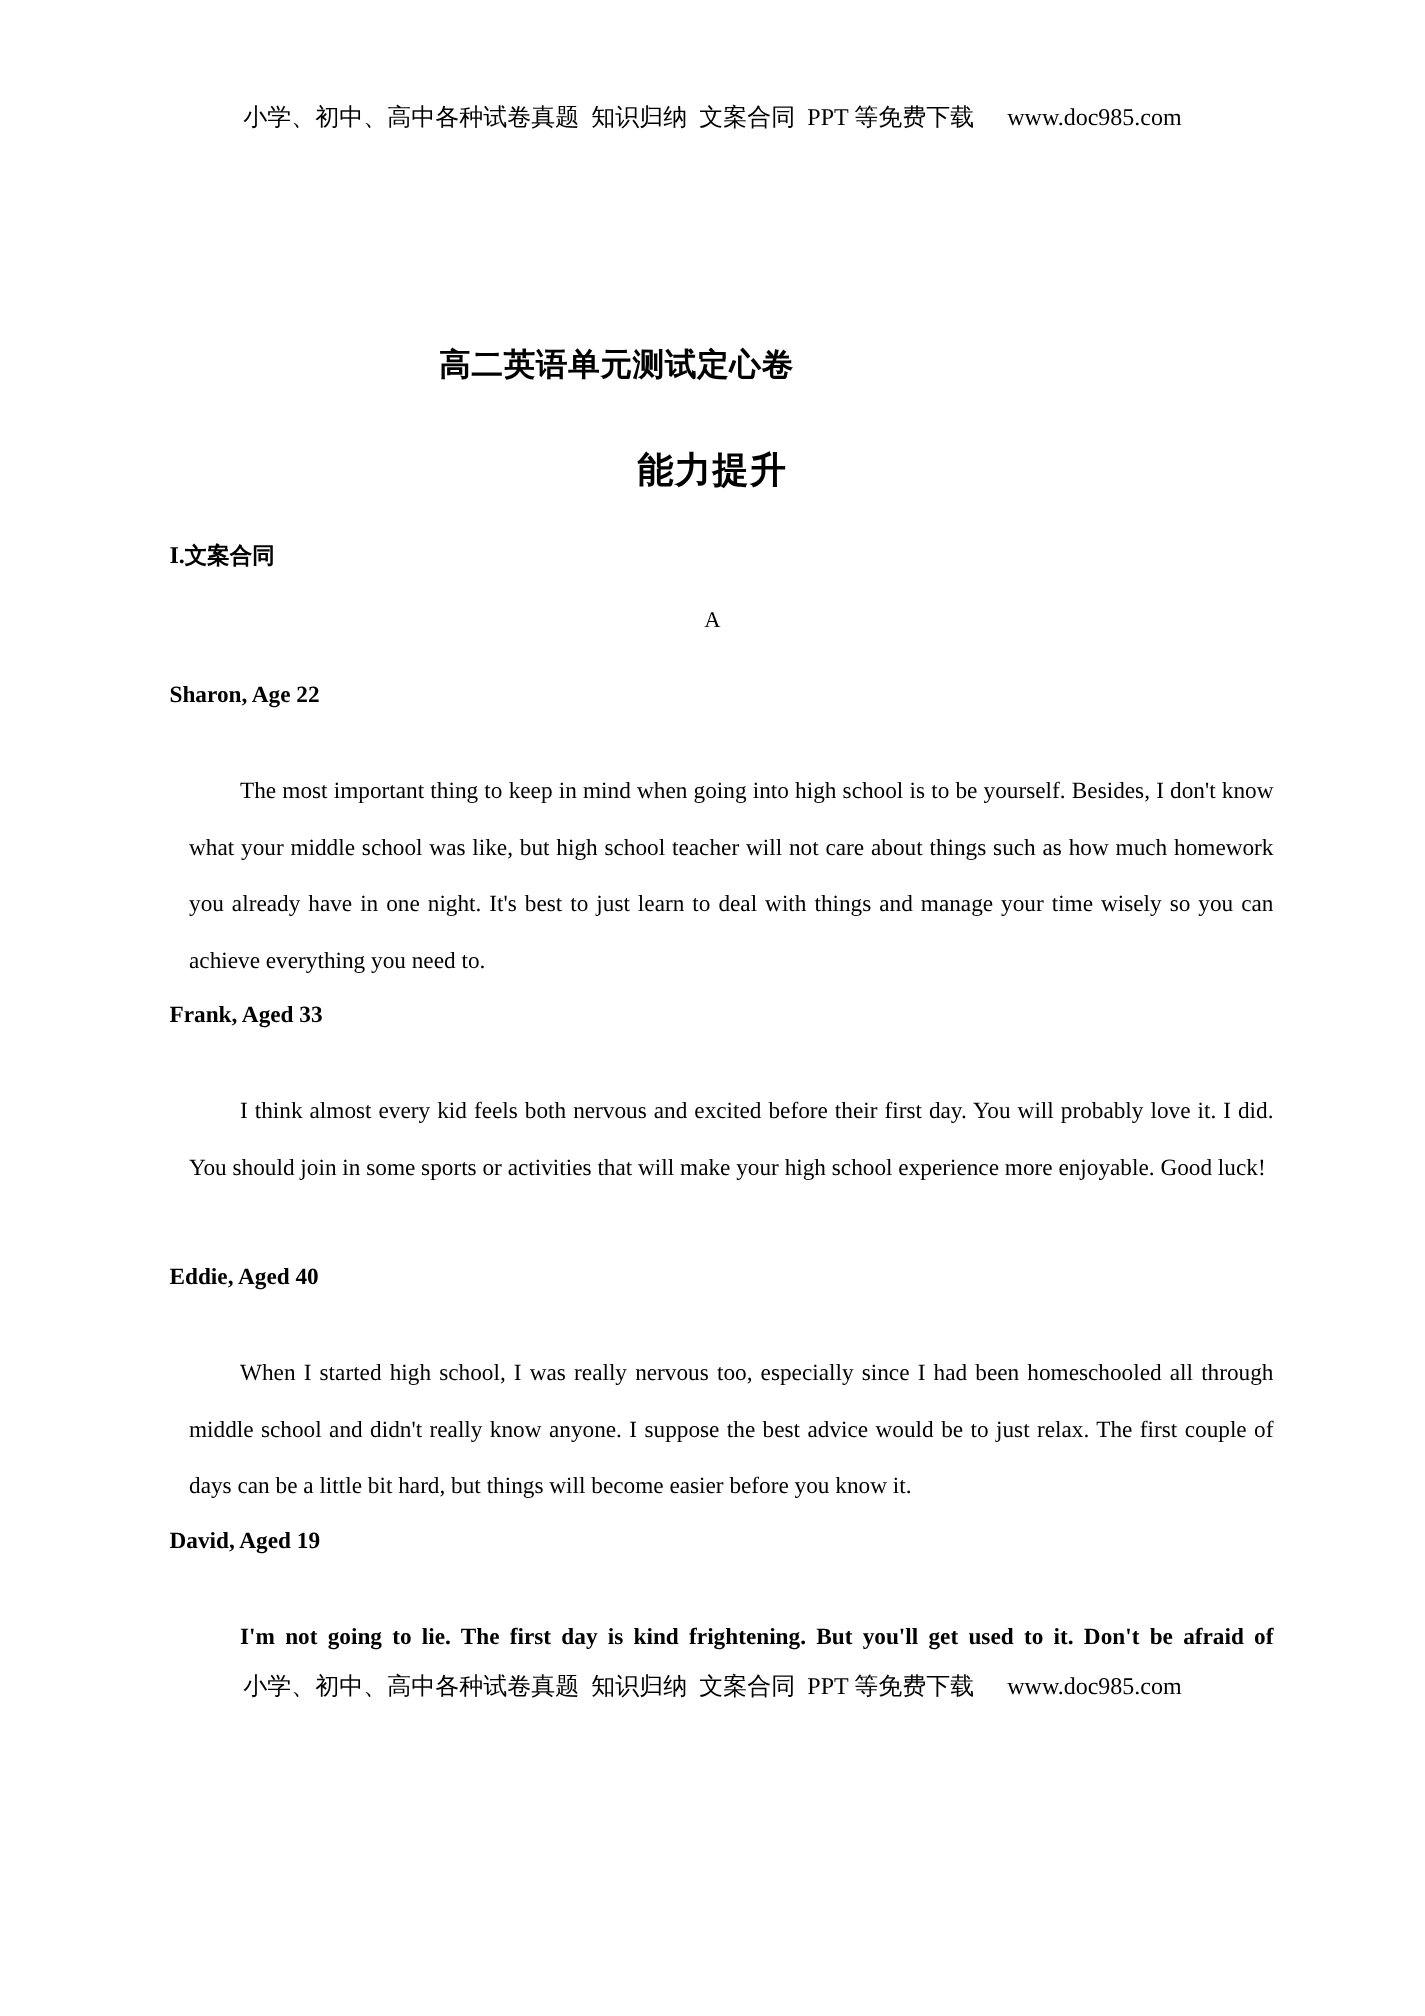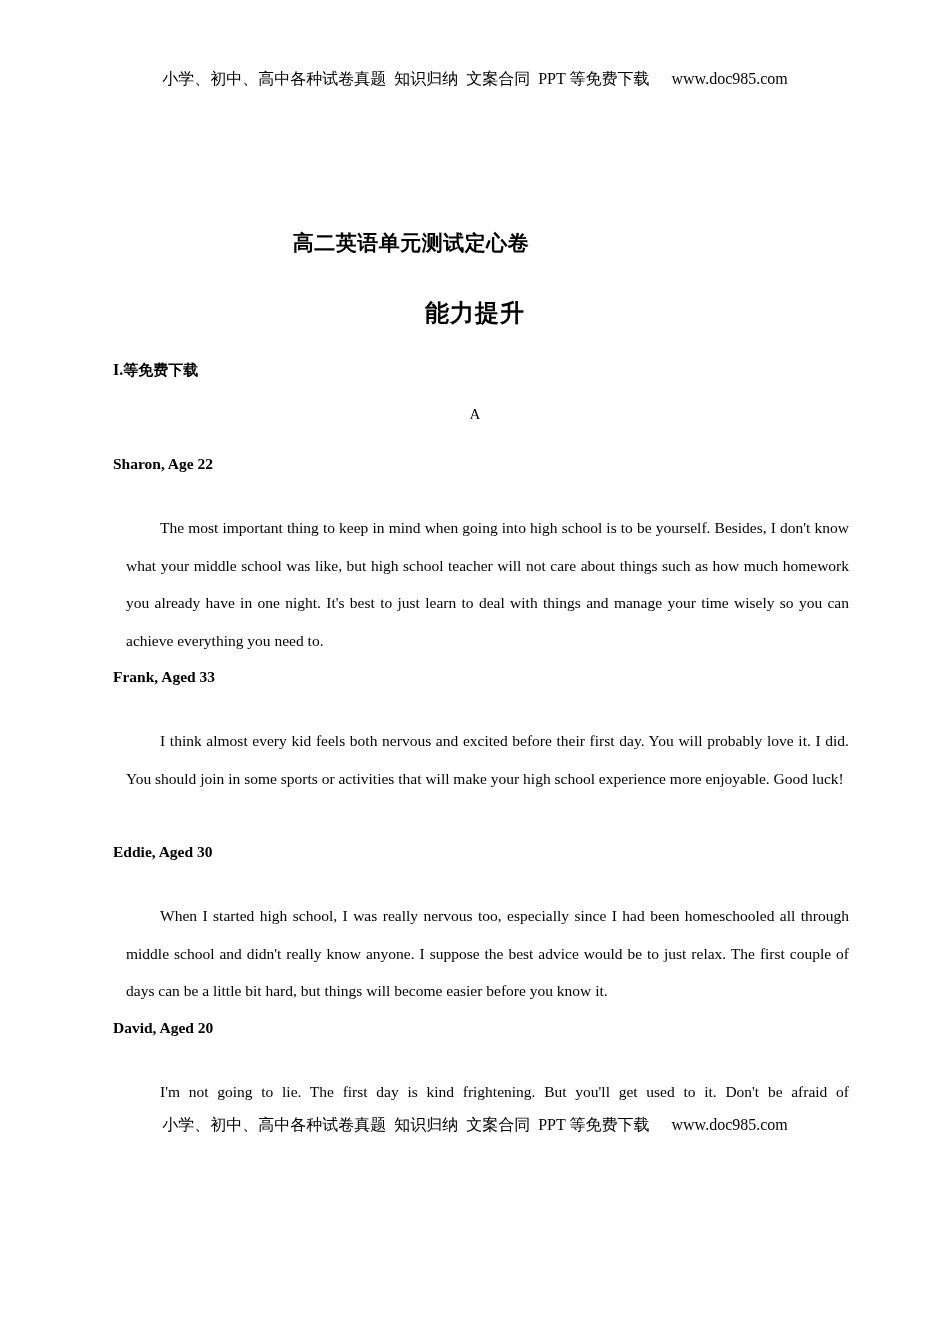--- a/index.html
+++ b/index.html
@@ -95,29 +95,29 @@
 </style>
 </head>
 <body>
 
 <div class="page-header"><span>小学、初中、高中各种试卷真题  知识归纳  文案合同  PPT 等免费下载</span><span class="hf-url">www.doc985.com</span></div>
 
 <div class="doc-title">高二英语单元测试定心卷</div>
 
 <div class="doc-subtitle">能力提升</div>
 
-<div class="section-heading"><span>I.</span><span class="cn">等免费下载</span></div>
+<div class="section-heading"><span>I.</span><span class="cn">文案合同</span></div>
 
 <div class="passage-label">A</div>
 
 <div class="speaker-name" style="top:454px;">Sharon, Age 22</div>
 <p class="paragraph" style="top:496px;">The most important thing to keep in mind when going into high school is to be yourself. Besides, I don't know what your middle school was like, but high school teacher will not care about things such as how much homework you already have in one night. It's best to just learn to deal with things and manage your time wisely so you can achieve everything you need to.</p>
 
 <div class="speaker-name" style="top:667px;">Frank, Aged 33</div>
 <p class="paragraph" style="top:709px;">I think almost every kid feels both nervous and excited before their first day. You will probably love it. I did. You should join in some sports or activities that will make your high school experience more enjoyable. Good luck!</p>
 
-<div class="speaker-name" style="top:842px;">Eddie, Aged 30</div>
+<div class="speaker-name" style="top:842px;">Eddie, Aged 40</div>
 <p class="paragraph" style="top:884px;">When I started high school, I was really nervous too, especially since I had been homeschooled all through middle school and didn't really know anyone. I suppose the best advice would be to just relax. The first couple of days can be a little bit hard, but things will become easier before you know it.</p>
 
-<div class="speaker-name" style="top:1018px;">David, Aged 20</div>
-<p class="paragraph" style="top:1060px; text-align-last: justify;">I'm not going to lie. The first day is kind frightening. But you'll get used to it. Don't be afraid of</p>
+<div class="speaker-name" style="top:1018px;">David, Aged 19</div>
+<p class="paragraph" style="top:1060px; text-align-last: justify; font-weight: bold;">I'm not going to lie. The first day is kind frightening. But you'll get used to it. Don't be afraid of</p>
 
 <div class="page-footer"><span>小学、初中、高中各种试卷真题  知识归纳  文案合同  PPT 等免费下载</span><span class="hf-url">www.doc985.com</span></div>
 
 </body></html>

